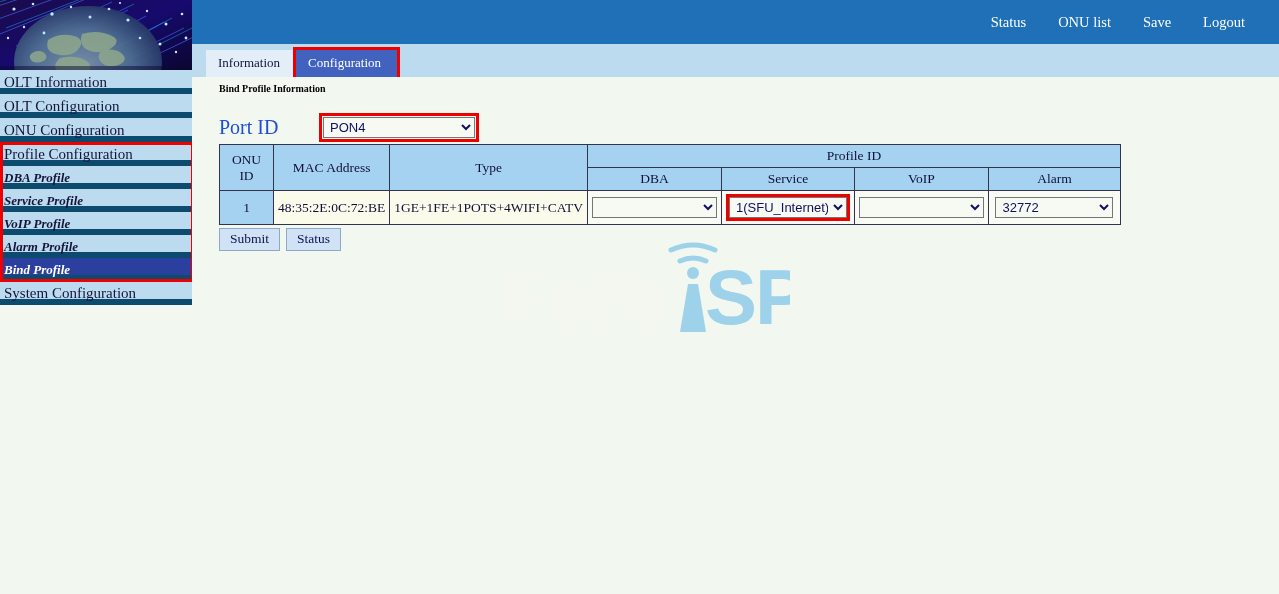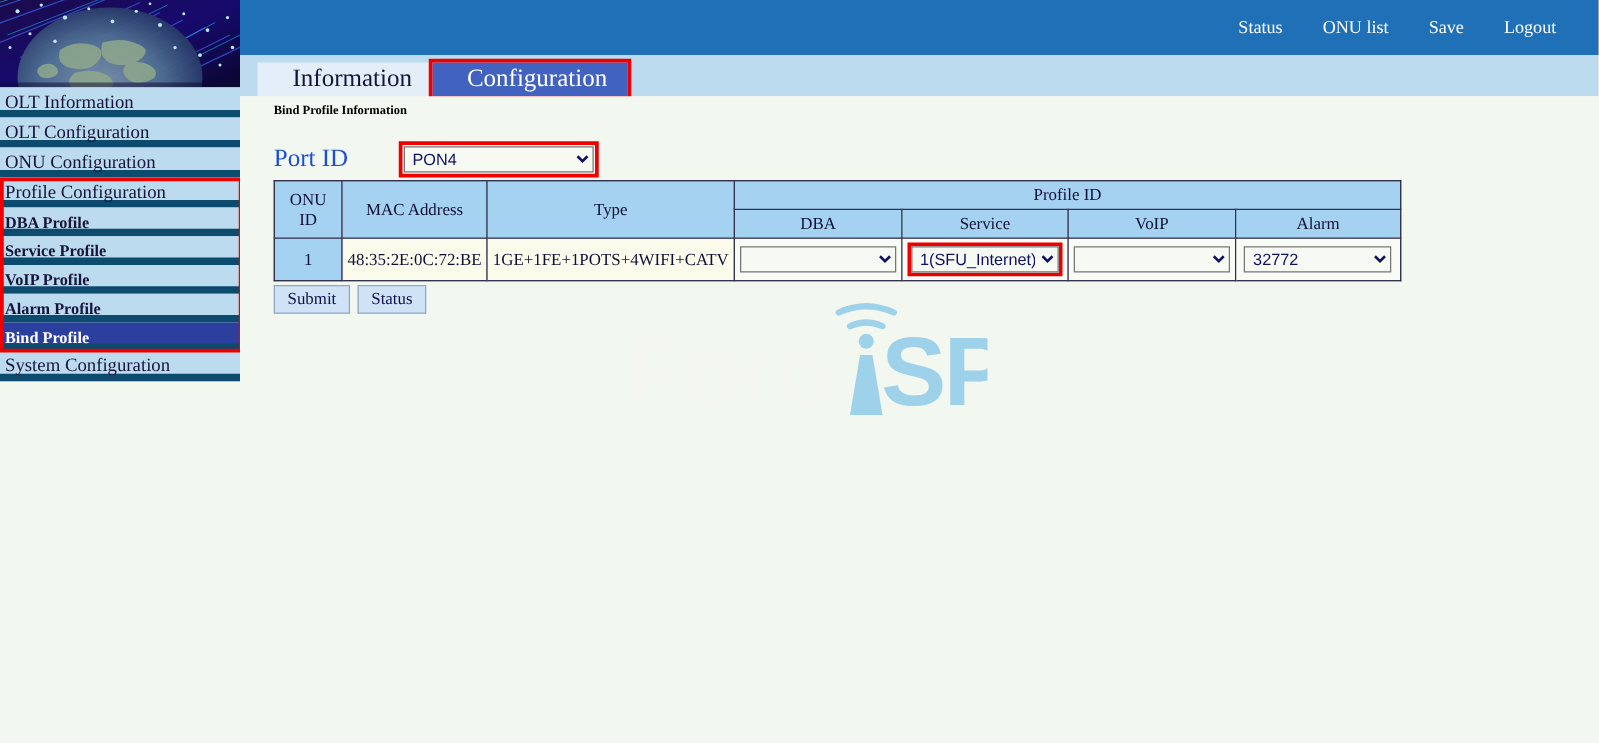--- a/index.html
+++ b/index.html
@@ -32,21 +32,21 @@
     color: #14143c;
     font-size: 15px;
     padding-left: 4px;
     border-bottom: 6px solid #0c4a6e;
     white-space: nowrap;
     cursor: pointer;
   }
   .nav-item.sub {
     font-size: 13px;
     font-weight: bold;
-    height: 23px; line-height: 23px;
+    height: 23px; line-height: 23px; font-style: italic;
   }
   .nav-item.active {
     background: #2b3f9e;
     color: #ffffff;
   }
   
   #nav-highlight {
     position: absolute; left: 0px; top: 142px;
     width: 194px; height: 140px;
     border: 3px solid #ee0000;
@@ -67,22 +67,22 @@
     padding: 0 16px; white-space: nowrap; cursor: pointer;
   }
 
   
   #tabstrip {
     position: absolute; left: 192px; top: 44px; right: 0; height: 33px;
     background: #bddbef;
   }
   #tabs { position: absolute; left: 14px; top: 6px; display: flex; }
   .tab {
-    font-size: 20px;
-    padding: 5px 16px 6px 28px;
+    font-size: 13px;
+    padding: 5px 16px 6px 12px;
     line-height: 16px;
     cursor: pointer;
     white-space: nowrap;
   }
   .tab.inactive { background: #e3eef9; color: #14143c; }
   .tab.active {
     background: #4262c0; color: #ffffff;
     outline: 3px solid #ee0000;
   }
 

